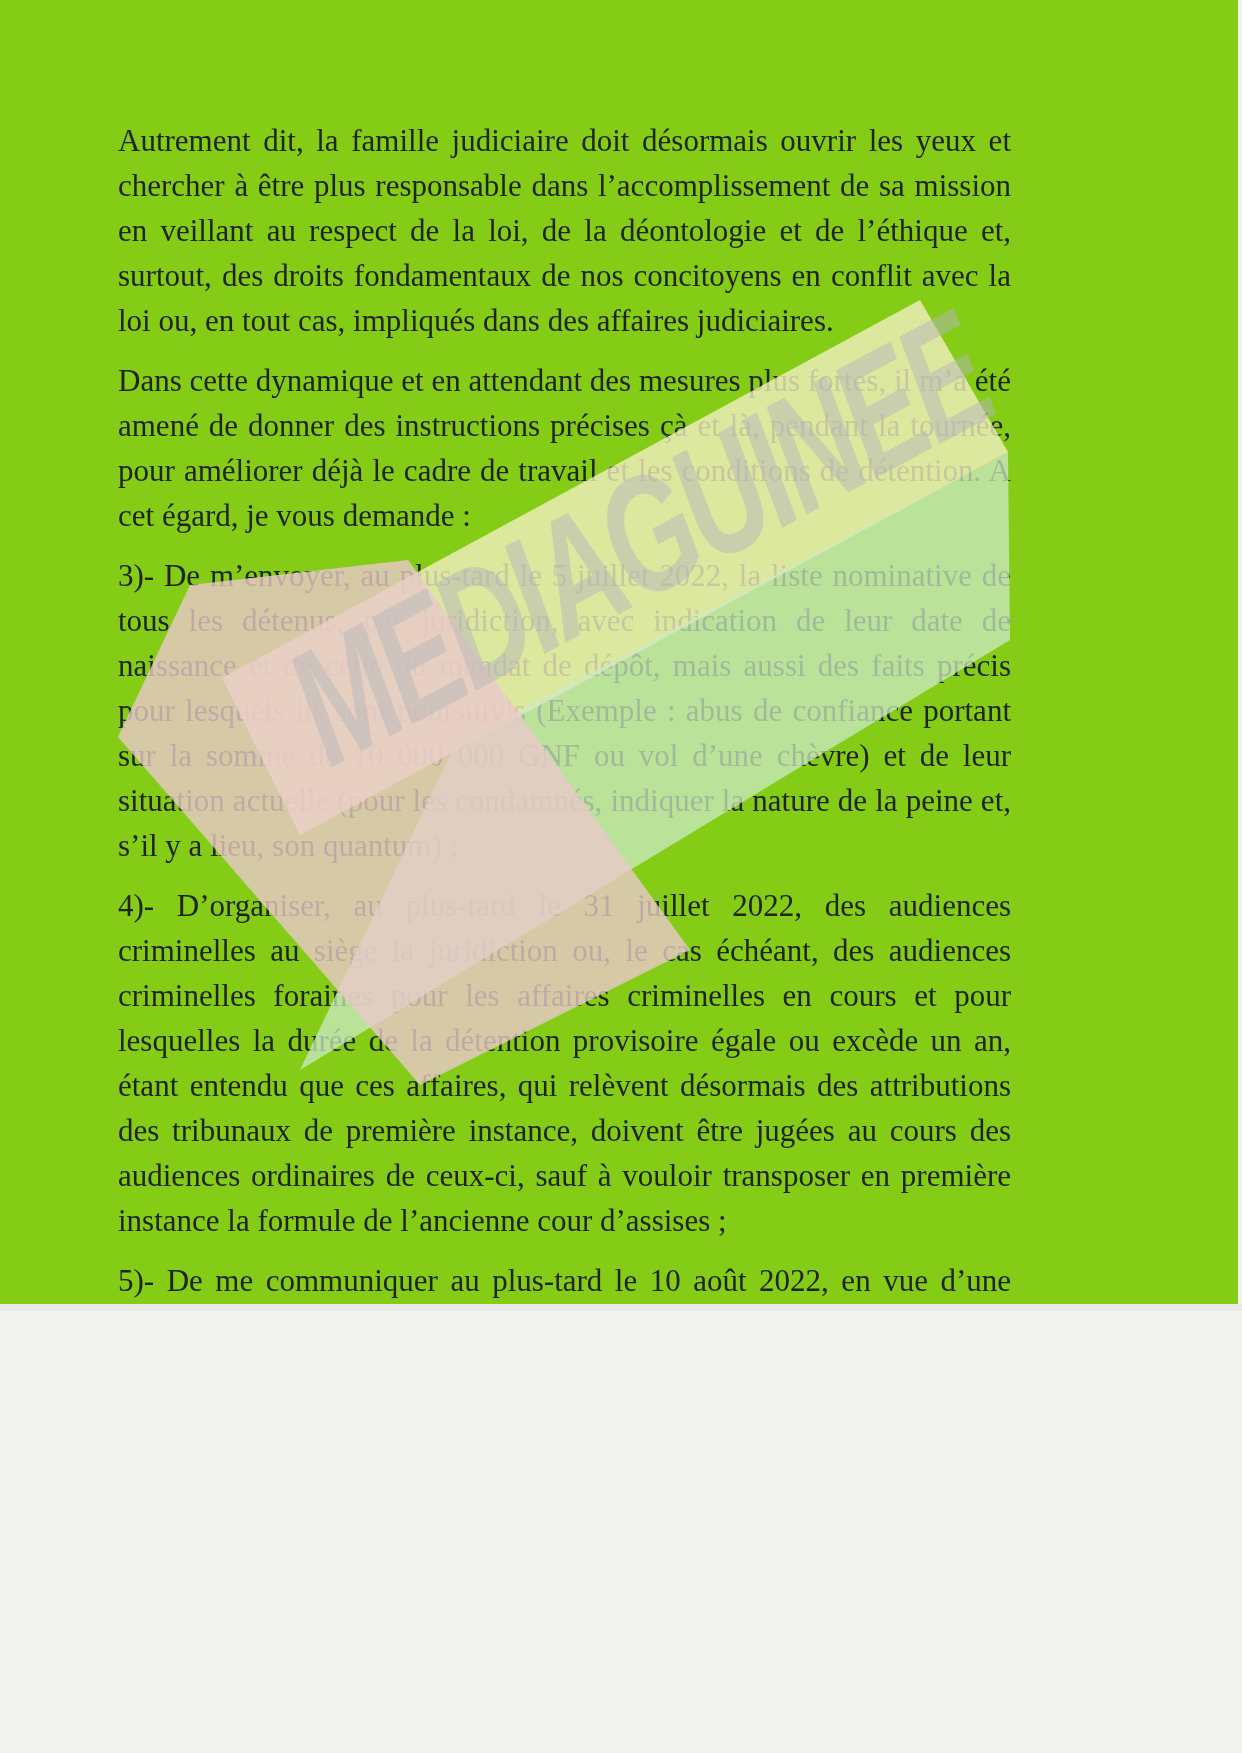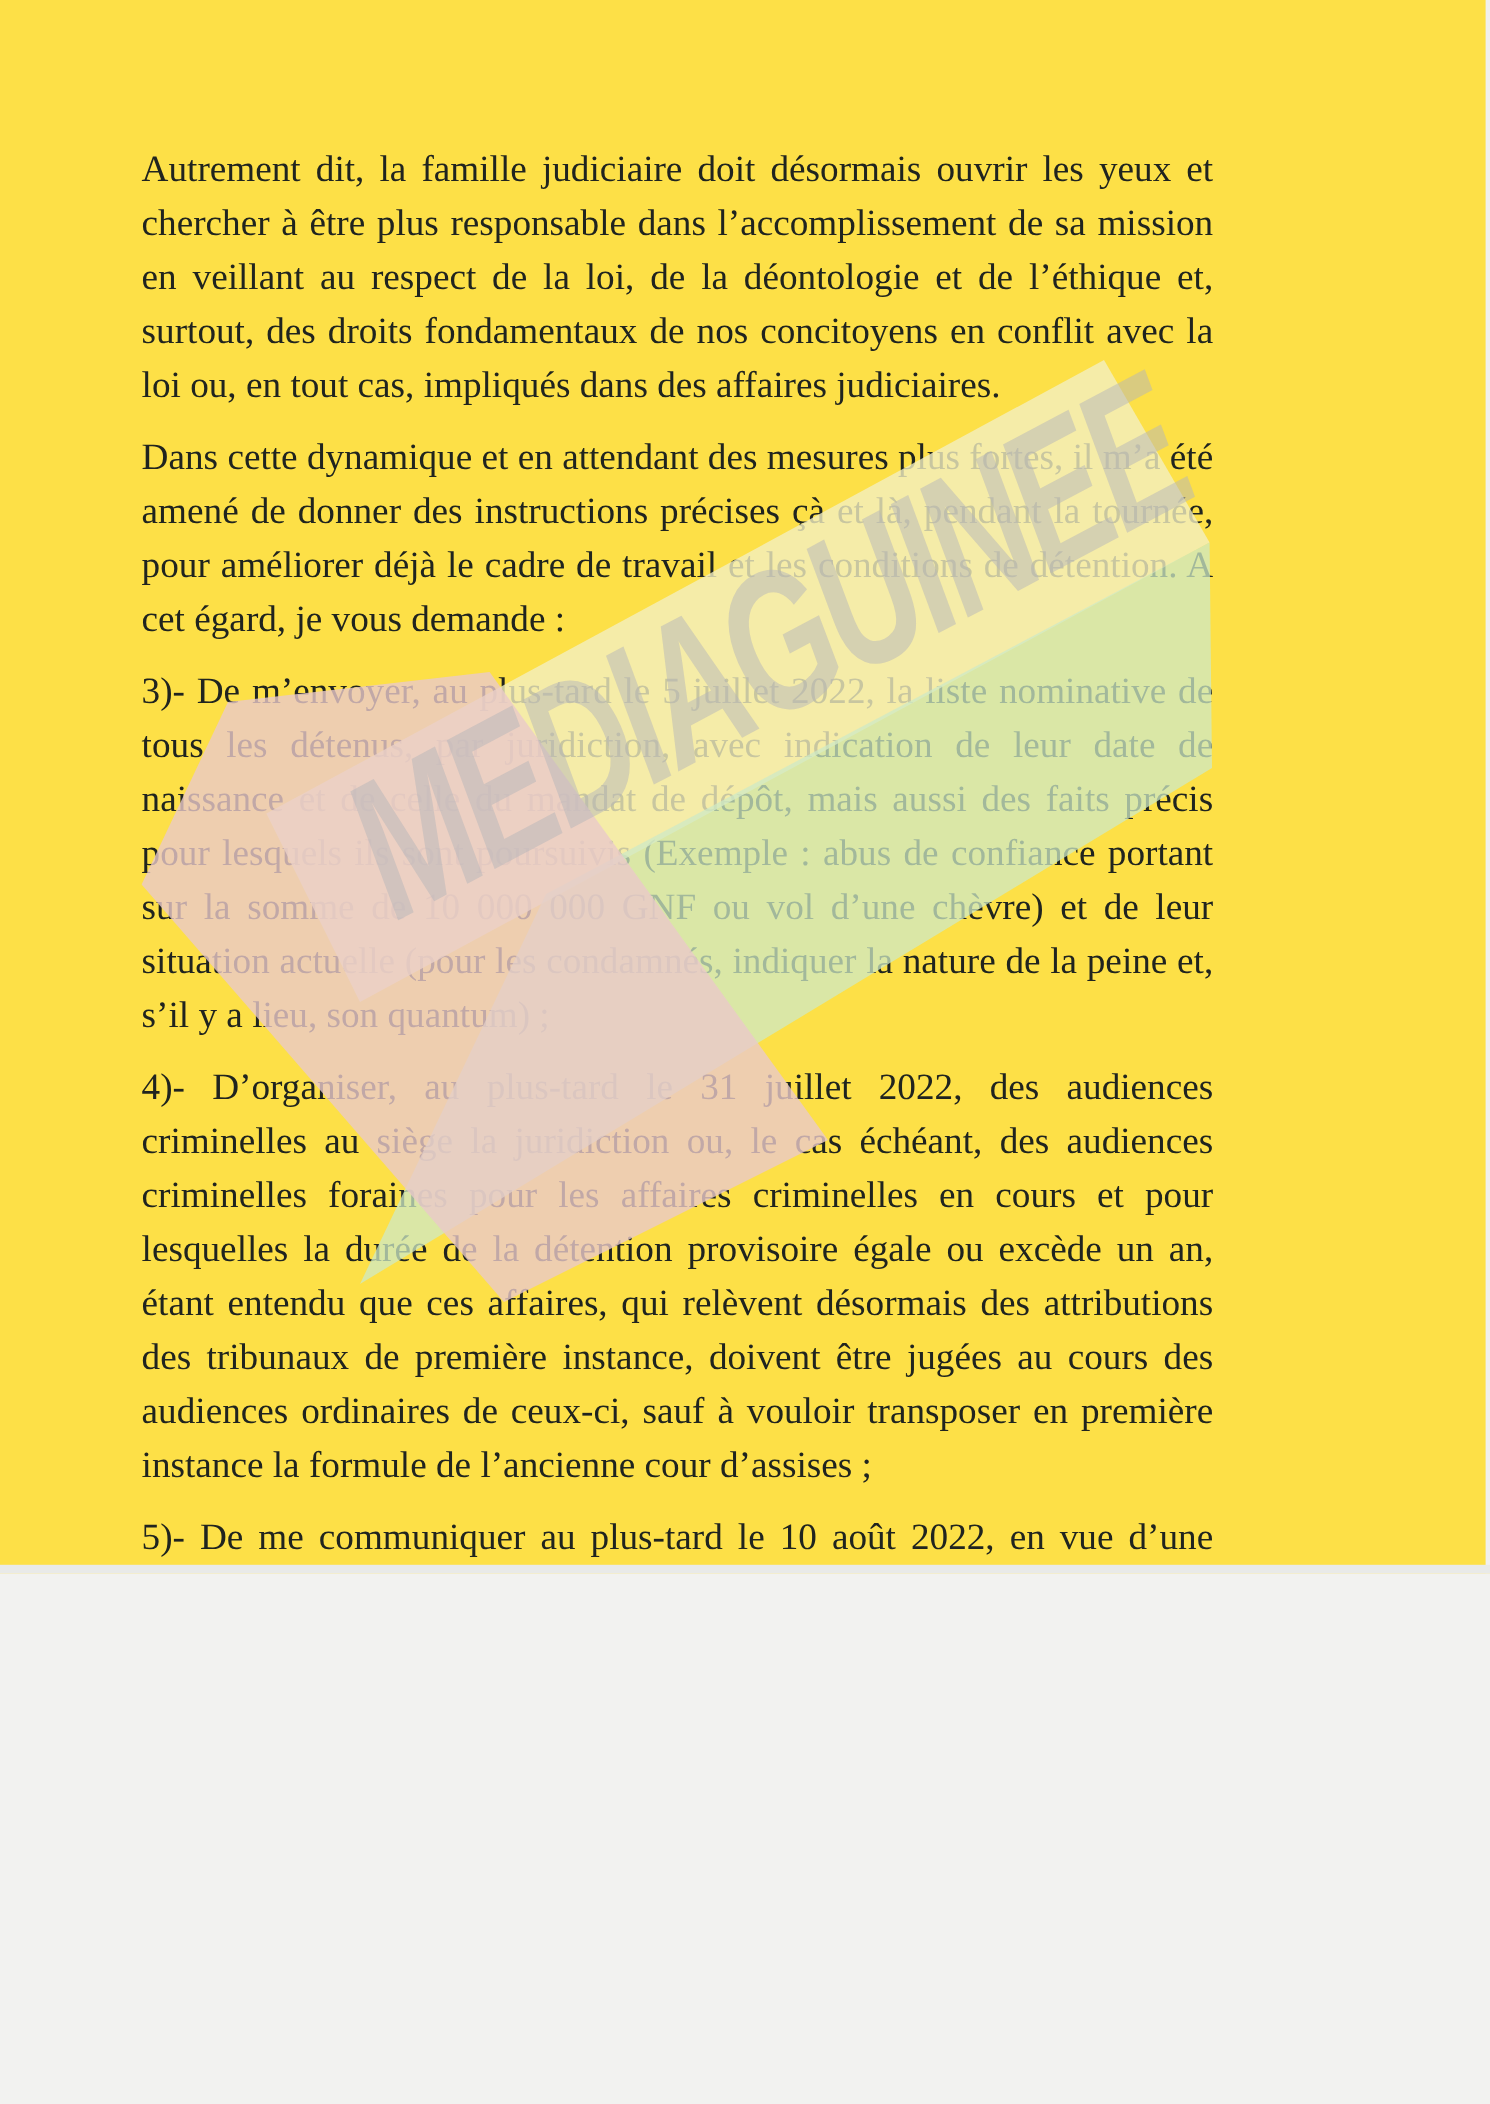--- a/index.html
+++ b/index.html
@@ -4,21 +4,21 @@
 <style>
   html,body{margin:0;padding:0;}
   body{
     width:1242px;height:1753px;
     background:#f2f2f0;
     font-family:"Liberation Serif","DejaVu Serif",serif;
   }
   .page{
     position:relative;
     width:1242px;height:1311px;
-    background:#fde047;
+    background:#84cc16;
     overflow:hidden;
   }
   .body-text{
     position:absolute;
     left:118px;top:118px;
     width:893px;
     font-size:31px;
     line-height:45px;
     color:#20241f;
     text-align:justify;

